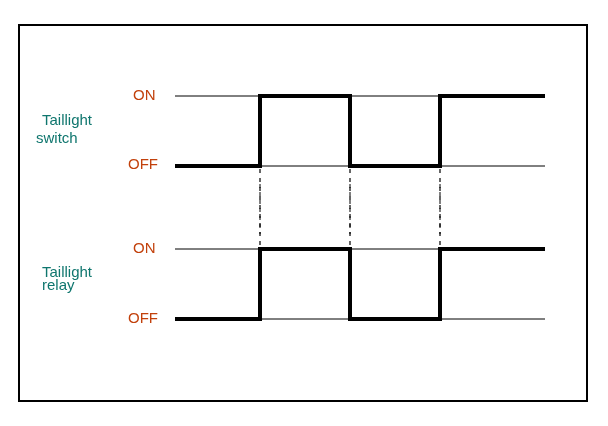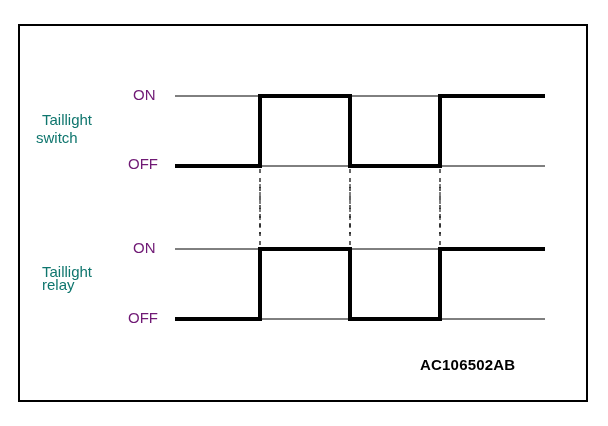--- a/index.html
+++ b/index.html
@@ -27,21 +27,21 @@
   .label {
     position: absolute;
     font-size: 15px;
     color: #0f766e;
     line-height: 18px;
     white-space: pre;
   }
   .lvl {
     position: absolute;
     font-size: 15px;
-    color: #701a75;
+    color: #c2410c;
     line-height: 17px;
     white-space: pre;
   }
   .code {
     position: absolute;
     font-size: 15px;
     font-weight: bold;
     color: #000000;
     letter-spacing: 0.2px;
     white-space: pre;
@@ -110,14 +110,13 @@
   <svg class="wave" viewBox="0 0 570 378">
     <rect x="152" y="208" width="380" height="100" fill="#ffffff"></rect>
     <line x1="155" y1="223" x2="525" y2="223" stroke="#000000" stroke-width="1"></line>
     <line x1="155" y1="293" x2="525" y2="293" stroke="#000000" stroke-width="1"></line>
     <path d="M155,293 L240,293 L240,223 L330,223 L330,293 L420,293 L420,223 L525,223" fill="none" stroke="#000000" stroke-width="4"></path>
     <line x1="240" y1="143" x2="240" y2="221" stroke="#000000" stroke-width="1.2" stroke-dasharray="4,5"></line>
     <line x1="330" y1="143" x2="330" y2="221" stroke="#000000" stroke-width="1.2" stroke-dasharray="4,5"></line>
     <line x1="420" y1="143" x2="420" y2="221" stroke="#000000" stroke-width="1.2" stroke-dasharray="4,5"></line>
   </svg>
 
-  <div class="code" style="left: 400px; top: 330px;">AC106502AB</div>
 </div>
 
 </body></html>

